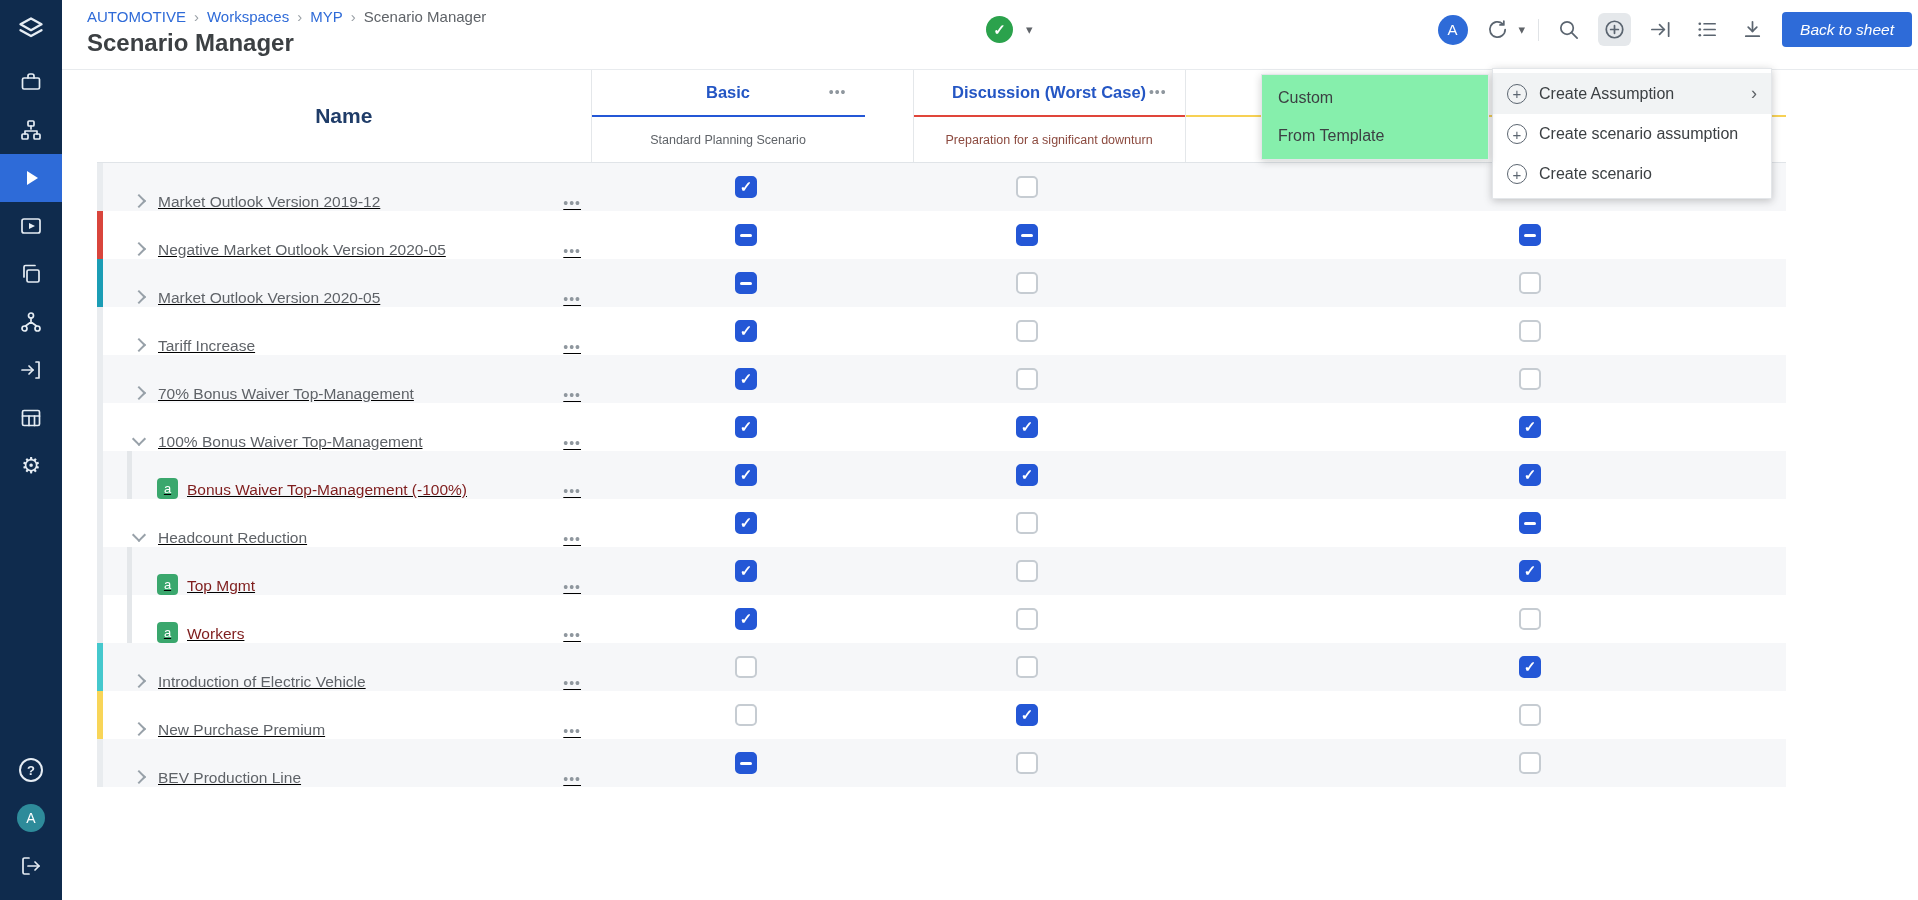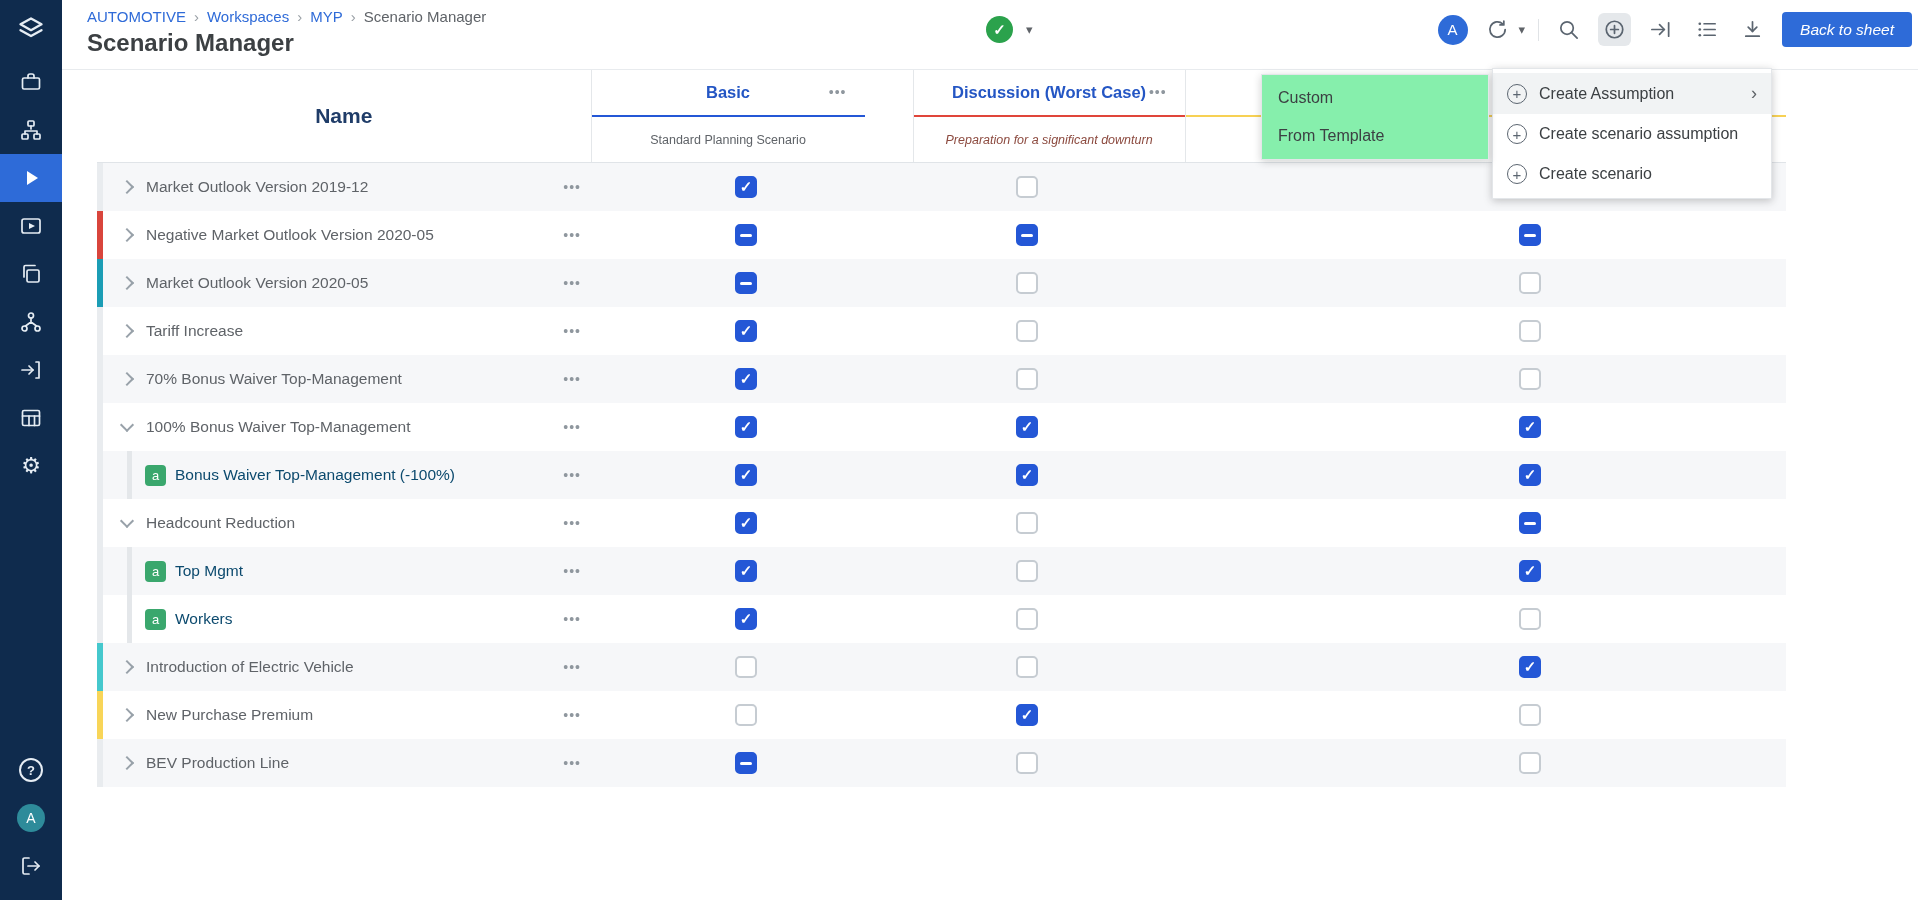--- a/index.html
+++ b/index.html
@@ -48,40 +48,40 @@
   .th-col { position:relative; border-left:1px solid #e4e7ea; display:flex; flex-direction:column; }
   .th-col.c1 { width:282px; } .th-col.c2 { width:280px;margin-left:48px; } .th-col.c3 { width:619px; }
   .th-title-row { height:45px; display:flex; align-items:center; justify-content:center; position:relative; }
   .th-title { color:#2456c4; font-weight:bold; font-size:16.5px; }
   .th-dots { position:absolute; right:18px; top:14px; color:#8f979e; font-size:14px; letter-spacing:1px; cursor:pointer; }
   .th-underline { height:3px; width:100%; }
   .c1 .th-underline { background:#2457d6; }
   .c2 .th-underline { background:#e0453a; }
   .c3 .th-underline { background:#f7d154; }
   .th-sub { height:45px; display:flex; align-items:center; justify-content:center; font-size:12.5px; color:#5f6368; }
-  .c2 .th-sub { color:#8c4a3f;font-style:italic; }
+  .c2 .th-sub { color:#8c4a3f; }
 
   .rows .row { height:48px; display:flex; align-items:center; position:relative; }
   .rows .row:nth-child(odd) { background:#f6f7f9; }
   .accent { position:absolute; left:0; top:0; bottom:0; width:6px; background:#e9ecef; }
   .row[data-accent="red"] .accent { background:#d9453c; }
   .row[data-accent="teal-dark"] .accent { background:#1b9db5; }
   .row[data-accent="teal-light"] .accent { background:#45c8cd; }
   .row[data-accent="yellow"] .accent { background:#f8d558; }
 
-  .name-cell { width:508px; display:flex; align-items:center; padding-left:20px; position:relative; height:100%; }
+  .name-cell { width:508px; display:flex; align-items:flex-end; padding-left:32px; position:relative; height:100%;text-decoration:underline; }
   .row[data-kind="assumption"] .name-cell::before { content:""; position:absolute; left:30px; top:0; height:100%; width:5px; background:#e4e7ea; }
   .chevron { width:20px; height:20px; display:inline-flex; align-items:center; justify-content:center; cursor:pointer; flex:none; }
   .chevron::before { content:""; width:8px; height:8px; border-right:2px solid #98a1a9; border-bottom:2px solid #98a1a9; display:block; }
   .chevron[data-expand="collapsed"]::before { transform:rotate(-45deg); }
   .chevron[data-expand="expanded"]::before { transform:rotate(45deg); margin-top:-4px; }
   .badge { display:none; width:21px; height:21px; border-radius:4px; background:#3aa76d; color:#fff; font-size:13px; align-items:center; justify-content:center; margin-left:28px; flex:none; }
   .row[data-kind="assumption"] .badge { display:inline-flex; }
   .row-name { margin-left:9px; font-size:15.5px; color:#5f6368; cursor:pointer; white-space:nowrap; }
-  .row[data-kind="assumption"] .row-name { color:#0c4a6e; }
+  .row[data-kind="assumption"] .row-name { color:#7f1d1d; }
   .row-dots { margin-left:auto; margin-right:24px; color:#8f979e; font-size:14px; letter-spacing:1px; cursor:pointer; }
 
   .cb-cell { display:flex; align-items:center; height:100%; }
   .cb-cell.c1 { width:282px; justify-content:center; }
   .cb-cell.c2 { width:280px; justify-content:center; }
   .cb-cell.c3 { width:619px; justify-content:flex-start; padding-left:352px; }
   .checkbox { width:22px; height:22px; border-radius:5px; border:2px solid #c6ccd2; background:#fff; display:flex; align-items:center; justify-content:center; cursor:pointer; }
   .checkbox[data-state="checked"], .checkbox[data-state="indeterminate"] { background:#2457d6; border-color:#2457d6; }
   .checkbox[data-state="checked"]::before { content:"✓"; color:#fff; font-size:15px; font-weight:bold; }
   .checkbox[data-state="indeterminate"]::before { content:""; width:12px; height:3px; border-radius:1.5px; background:#fff; }

